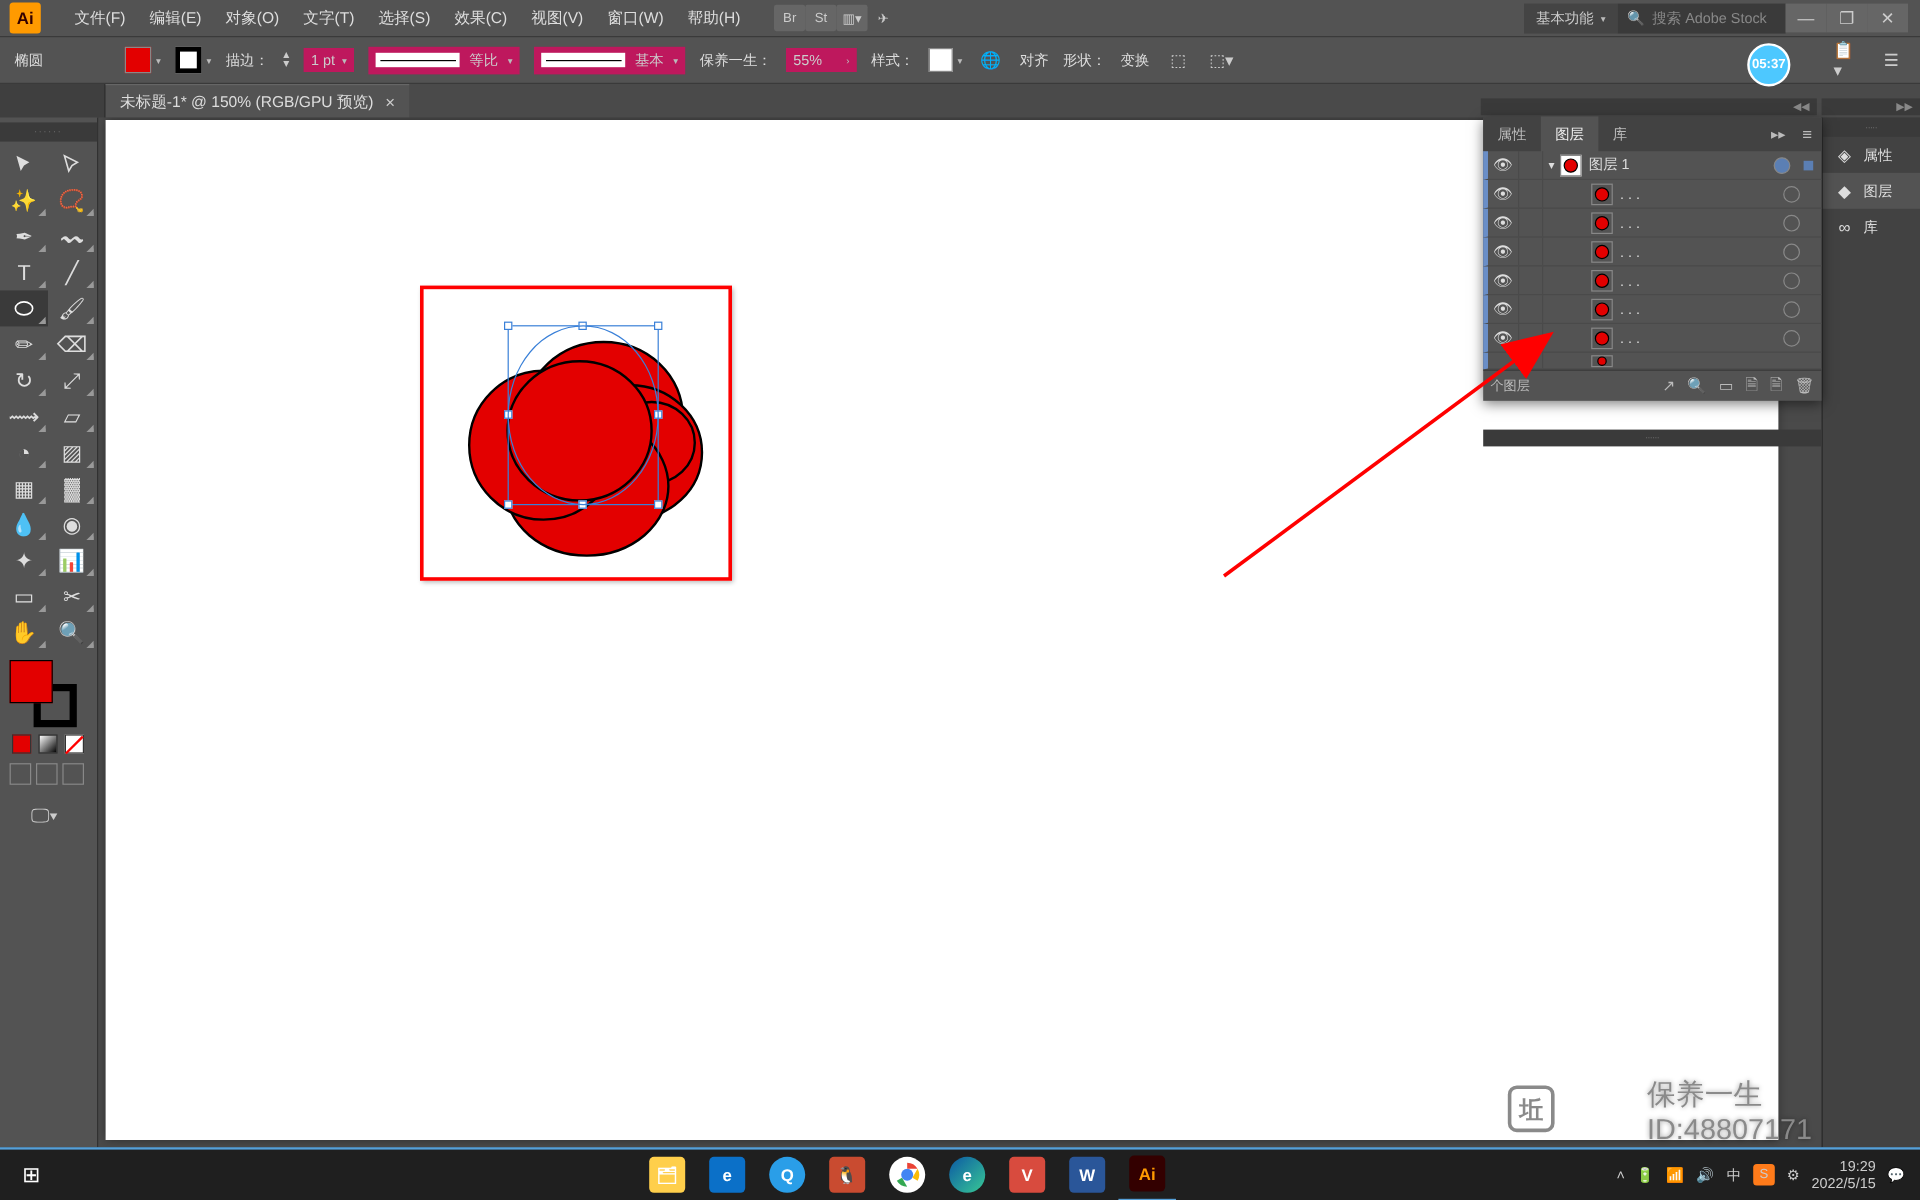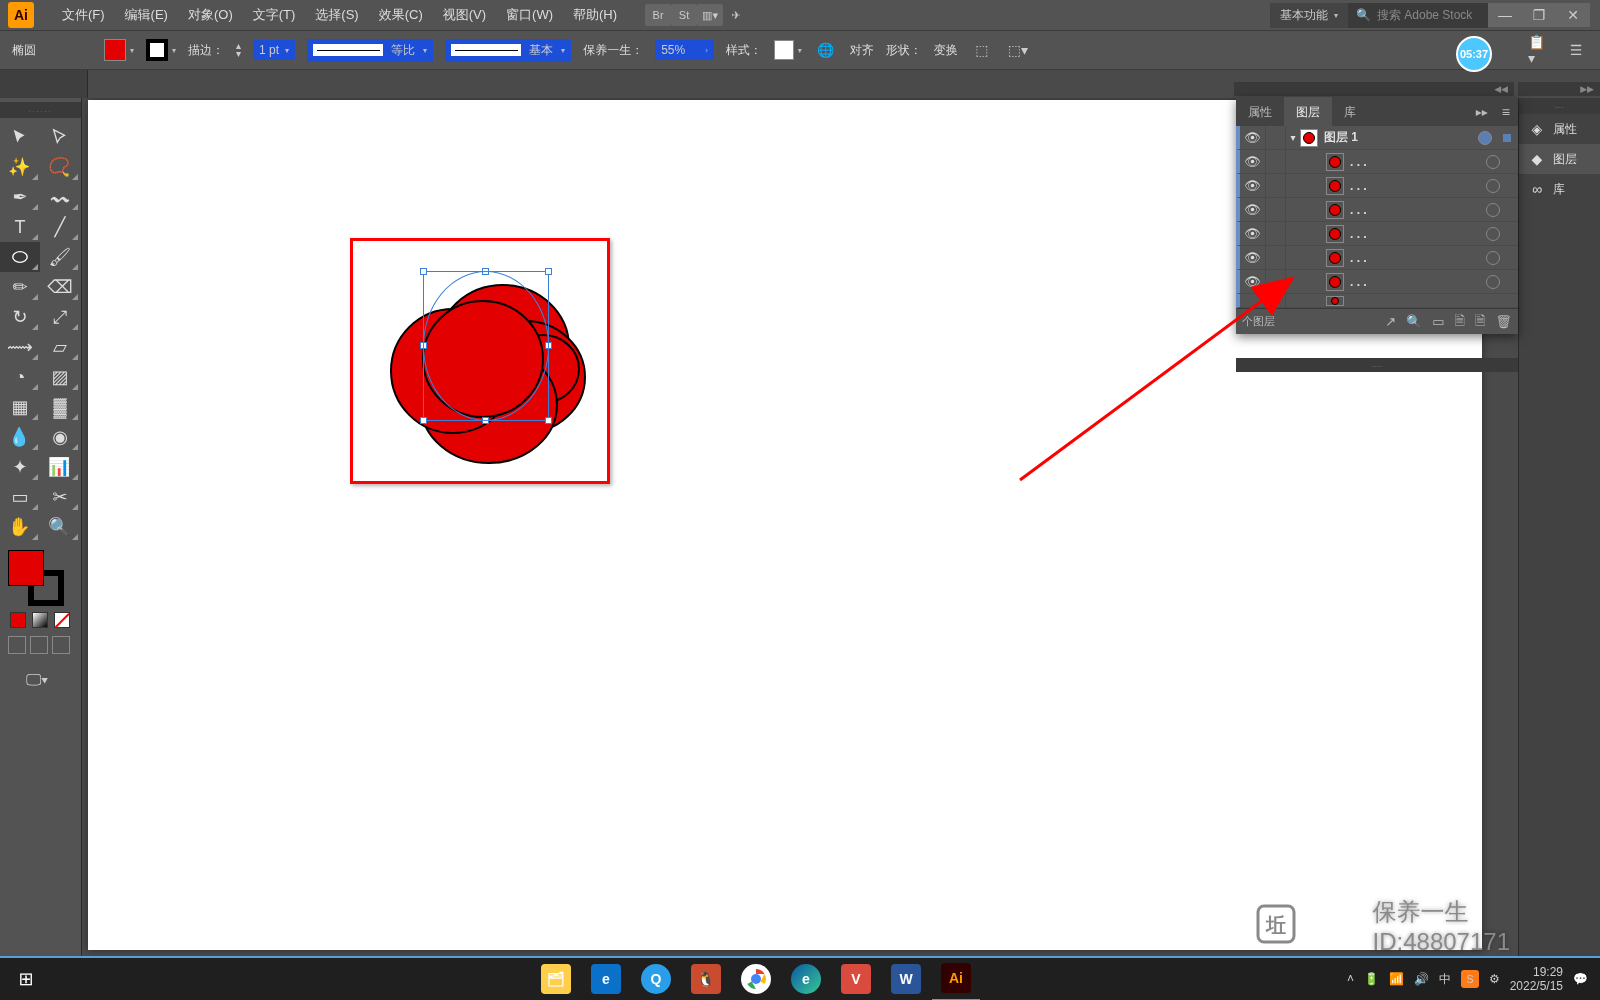--- a/index.html
+++ b/index.html
@@ -15,21 +15,21 @@
 .search-stock { background: #3a3a3a; padding: 4px 8px; color: #888; font-size: 12px; width: 140px; display:flex; align-items:center; gap:6px; }
 .win-btn { width: 34px; height: 24px; background: #666; display:flex; align-items:center; justify-content:center; font-size:14px; color:#ccc; }
 
 
 .controlbar { height: 40px; background: #535353; display: flex; align-items: center; padding: 0 12px; gap: 12px; color: #ccc; font-size: 12px; border-top: 1px solid #3a3a3a; border-bottom: 1px solid #3a3a3a; }
 .ctrl-label { color: #ddd; }
 .fill-swatch { width: 22px; height: 22px; background: #e30000; border: 1px solid #888; }
 .stroke-swatch-sq { width: 22px; height: 22px; background: #fff; border: 4px solid #000; box-sizing: border-box; }
 .ctrl-box { display:flex; align-items:center; gap:4px; }
 .chev { font-size: 8px; color:#bbb; }
-.sel-box { background: #1d4ed8; padding: 3px 6px; display:flex; align-items:center; gap:6px; font-size:12px; }
+.sel-box { background: #be185d; padding: 3px 6px; display:flex; align-items:center; gap:6px; font-size:12px; }
 .line-prev { width: 70px; height: 12px; background: #fff; display:flex; align-items:center; justify-content:center; }
 .line-inner { width: 90%; height: 1px; background:#000; }
 .white-sw { width: 20px; height: 20px; background:#fff; border:1px solid #888; }
 .opt-icon { width: 24px; height: 24px; display:flex; align-items:center; justify-content:center; font-size:14px; color:#ccc; }
 .timer-badge { position:absolute; right:108px; top:36px; width:36px; height:36px; border-radius:50%; background:#4dc8ff; color:#fff; display:flex; align-items:center; justify-content:center; font-size:11px; font-weight:bold; border:2px solid #fff; z-index:50; }
 
 
 .tab-row { height: 28px; background: #4a4a4a; display: flex; align-items: center; }
 .doc-tab { height: 28px; background: #535353; color: #ddd; font-size: 13px; padding: 5px 12px; display: flex; align-items: center; gap: 10px; border-top:1px solid #666; }
 .tab-close { font-size: 14px; color:#ccc; }
@@ -83,21 +83,21 @@
 .ptab-collapse { margin-left:auto; padding:6px; font-size:12px;}
 .ptab-menu { padding:6px 8px; font-size:14px;}
 .layer-list { }
 .layer-row { height: 24px; display: flex; align-items: center; border-bottom: 1px solid #4a4a4a; font-size: 12px; color: #ddd; }
 .eye { width: 26px; text-align: center; font-size: 13px; border-right:1px solid #4a4a4a; height:100%; display:flex; align-items:center; justify-content:center;}
 .lock { width: 20px; border-right:1px solid #4a4a4a; height:100%;}
 .lay-indent { width: 20px; }
 .lay-toggle { width: 14px; text-align:center; font-size:10px;}
 .lay-thumb { width: 18px; height: 18px; border: 1px solid #888; margin-right: 6px; display:flex; align-items:center; justify-content:center; }
 .lay-thumb .circ { width:12px; height:12px; background:#e30000; border-radius:50%; border:1px solid #000;}
-.lay-name { flex:1;font-weight:bold; }
+.lay-name { flex:1; }
 .lay-sel { width: 14px; height: 14px; border:1px solid #888; margin-right:4px; display:flex; align-items:center; justify-content:center;}
 .lay-sel.fill { width:8px; height:8px; background:#5b7fb4; border:none; margin-right:7px; margin-left:3px;}
 .lay-target { width: 14px; height: 14px; border:1px solid #888; border-radius:50%; margin-right:8px;}
 .lay-target.active { background:#5b7fb4;}
 .layer-row.bstrip { border-left: 4px solid #6a8ec7; }
 .panel-footer { height: 26px; border-top:1px solid #3a3a3a; display:flex; align-items:center; font-size:11px; color:#bbb; padding:0 6px; gap:10px;}
 .pf-icon { font-size:13px; color:#bbb;}
 
 
 .right-dock { position:absolute; right:0; top:98px; width:82px; background:#424242; border-left:1px solid #2a2a2a; height:898px;}
@@ -207,20 +207,24 @@
   <div class="opt-icon">⬚</div>
   <div class="opt-icon">⬚▾</div>
   <div style="flex:1;"></div>
   <div class="opt-icon">📋▾</div>
   <div class="opt-icon">☰</div>
 </div>
 <div class="timer-badge">05:37</div>
 
 <div class="tab-row">
   <div class="tab-lead"></div>
+  <div class="doc-tab">
+    <span>未标题-1* @ 150% (RGB/GPU 预览)</span>
+    <span class="tab-close">×</span>
+  </div>
 </div>
 
 <div class="main">
 
   <div class="toolbox">
     <div class="tool-head">∙∙∙∙∙∙</div>
     <div class="tool-row">
         <div class="tool-cell">
           <svg viewBox="0 0 20 20">
             <path fill="#ddd" d="M3 2l4 14 3-5 5-3z"></path>

